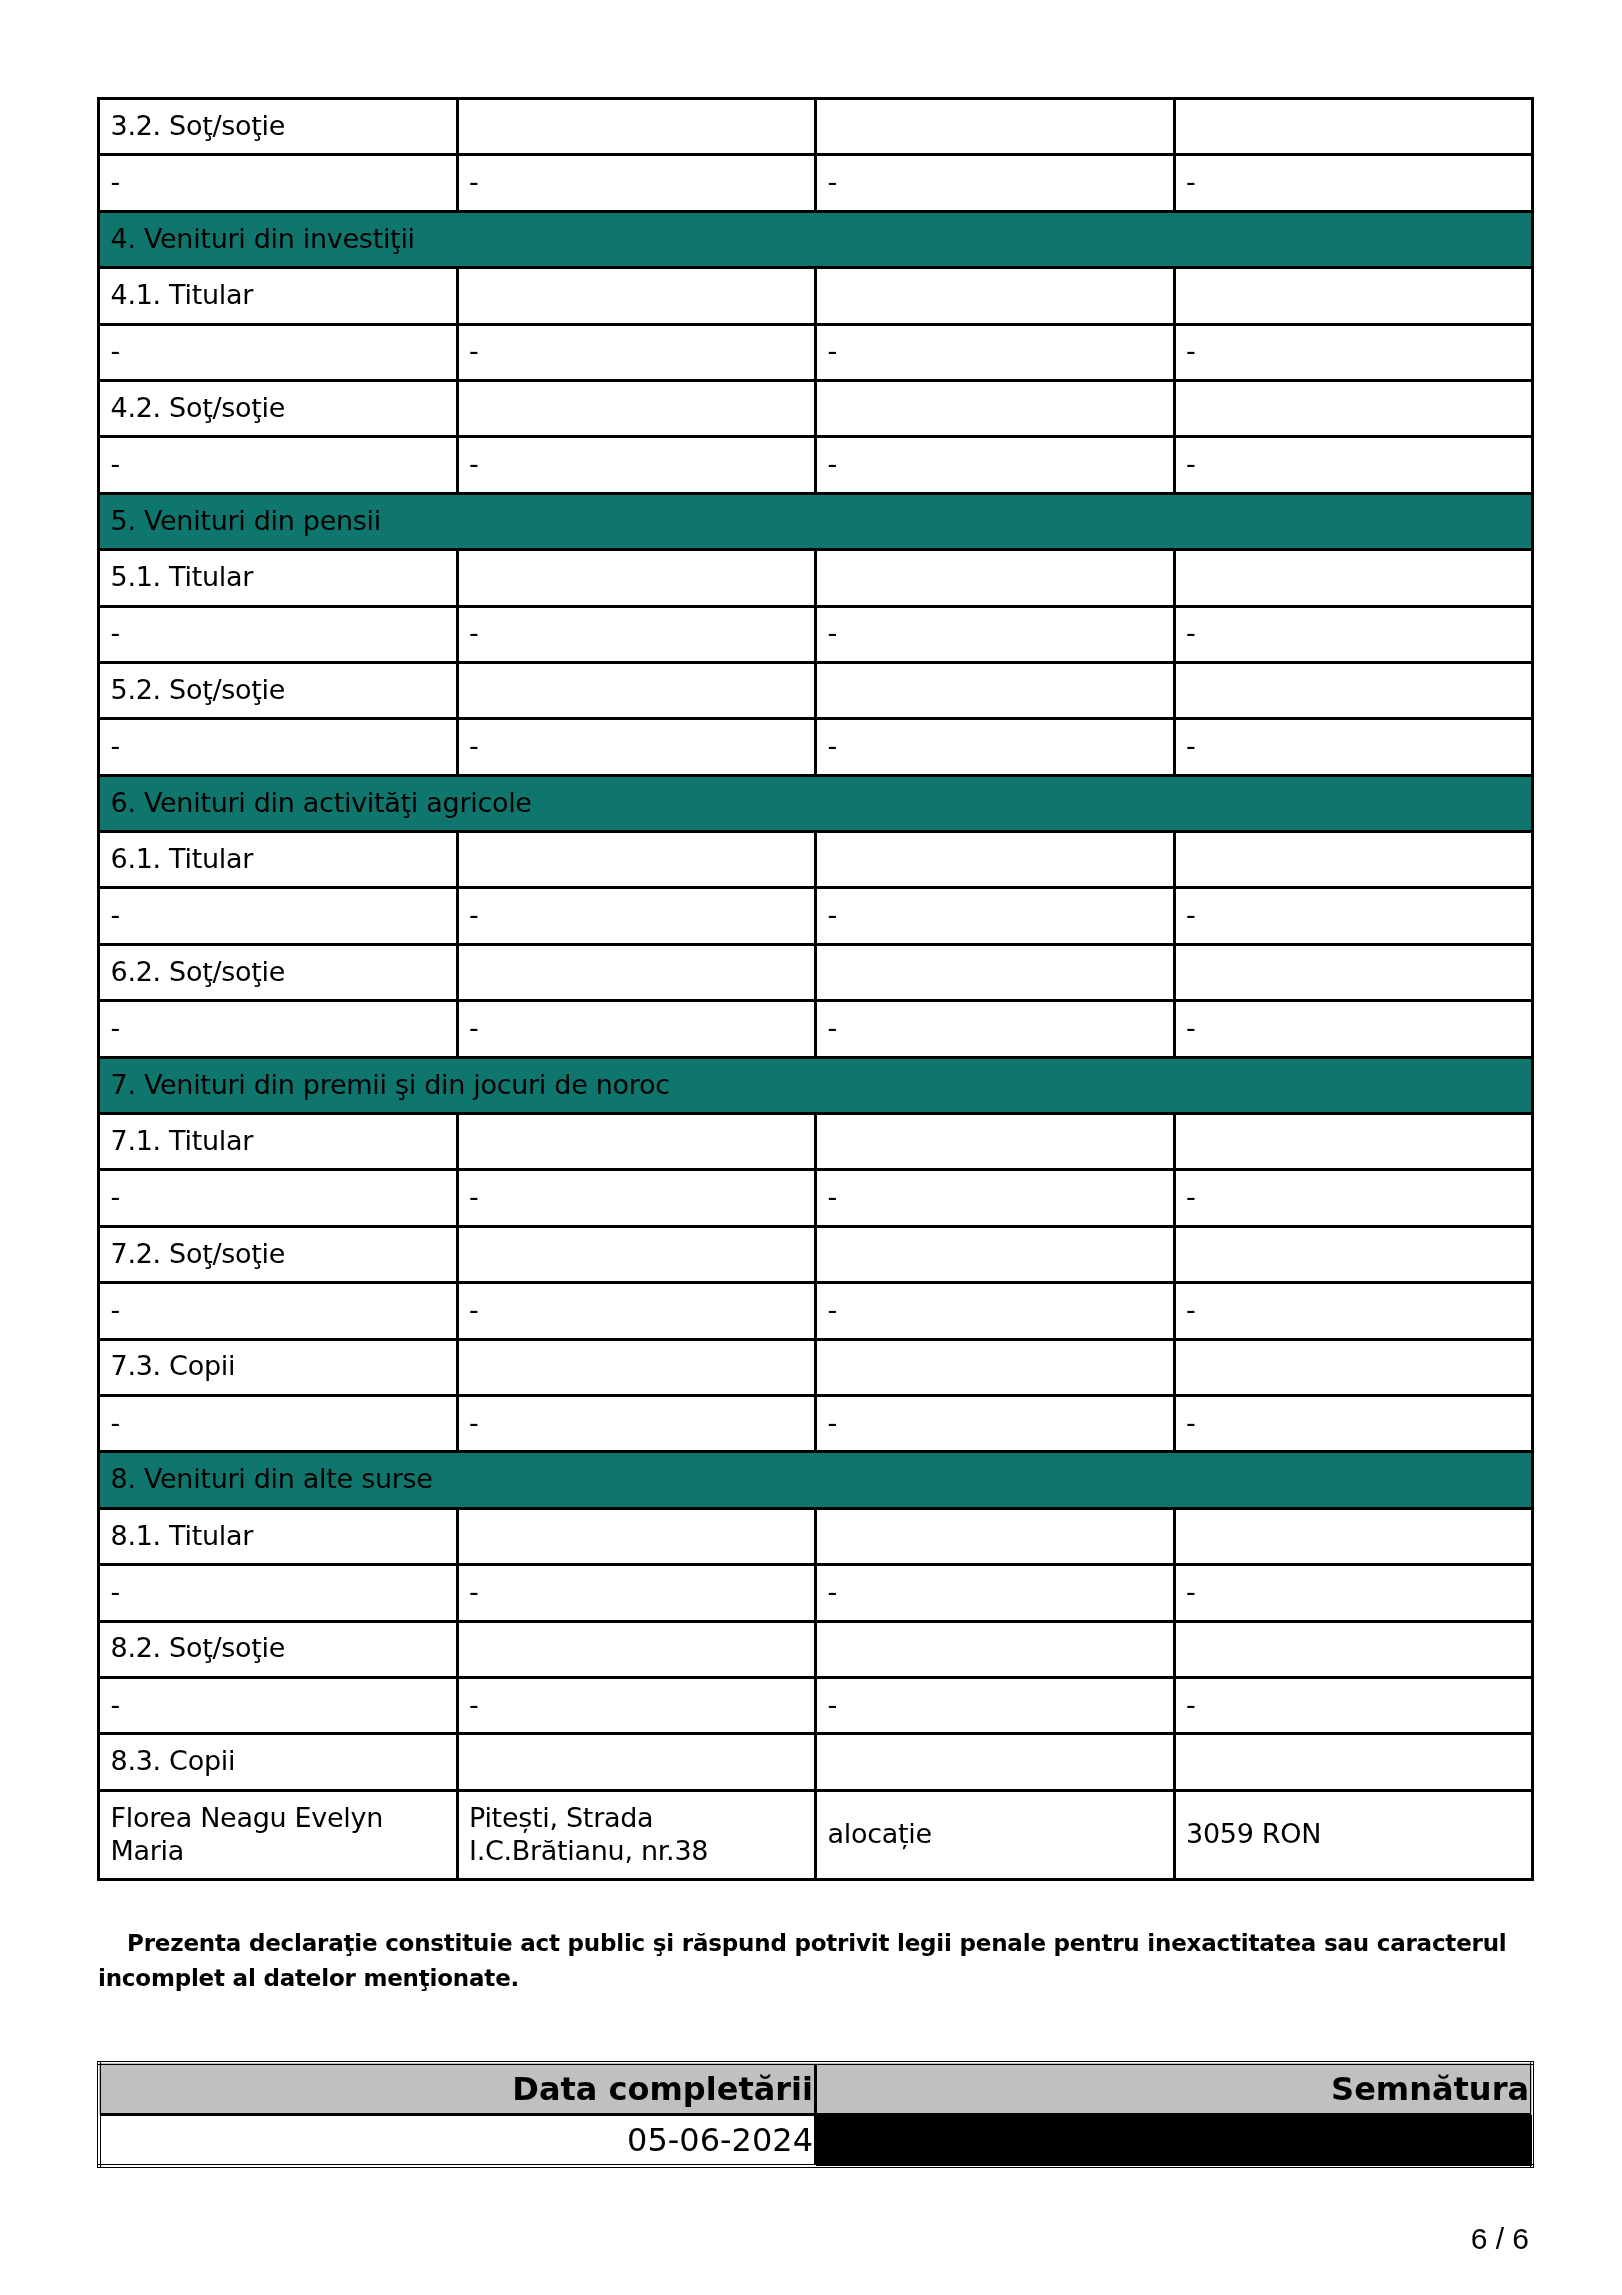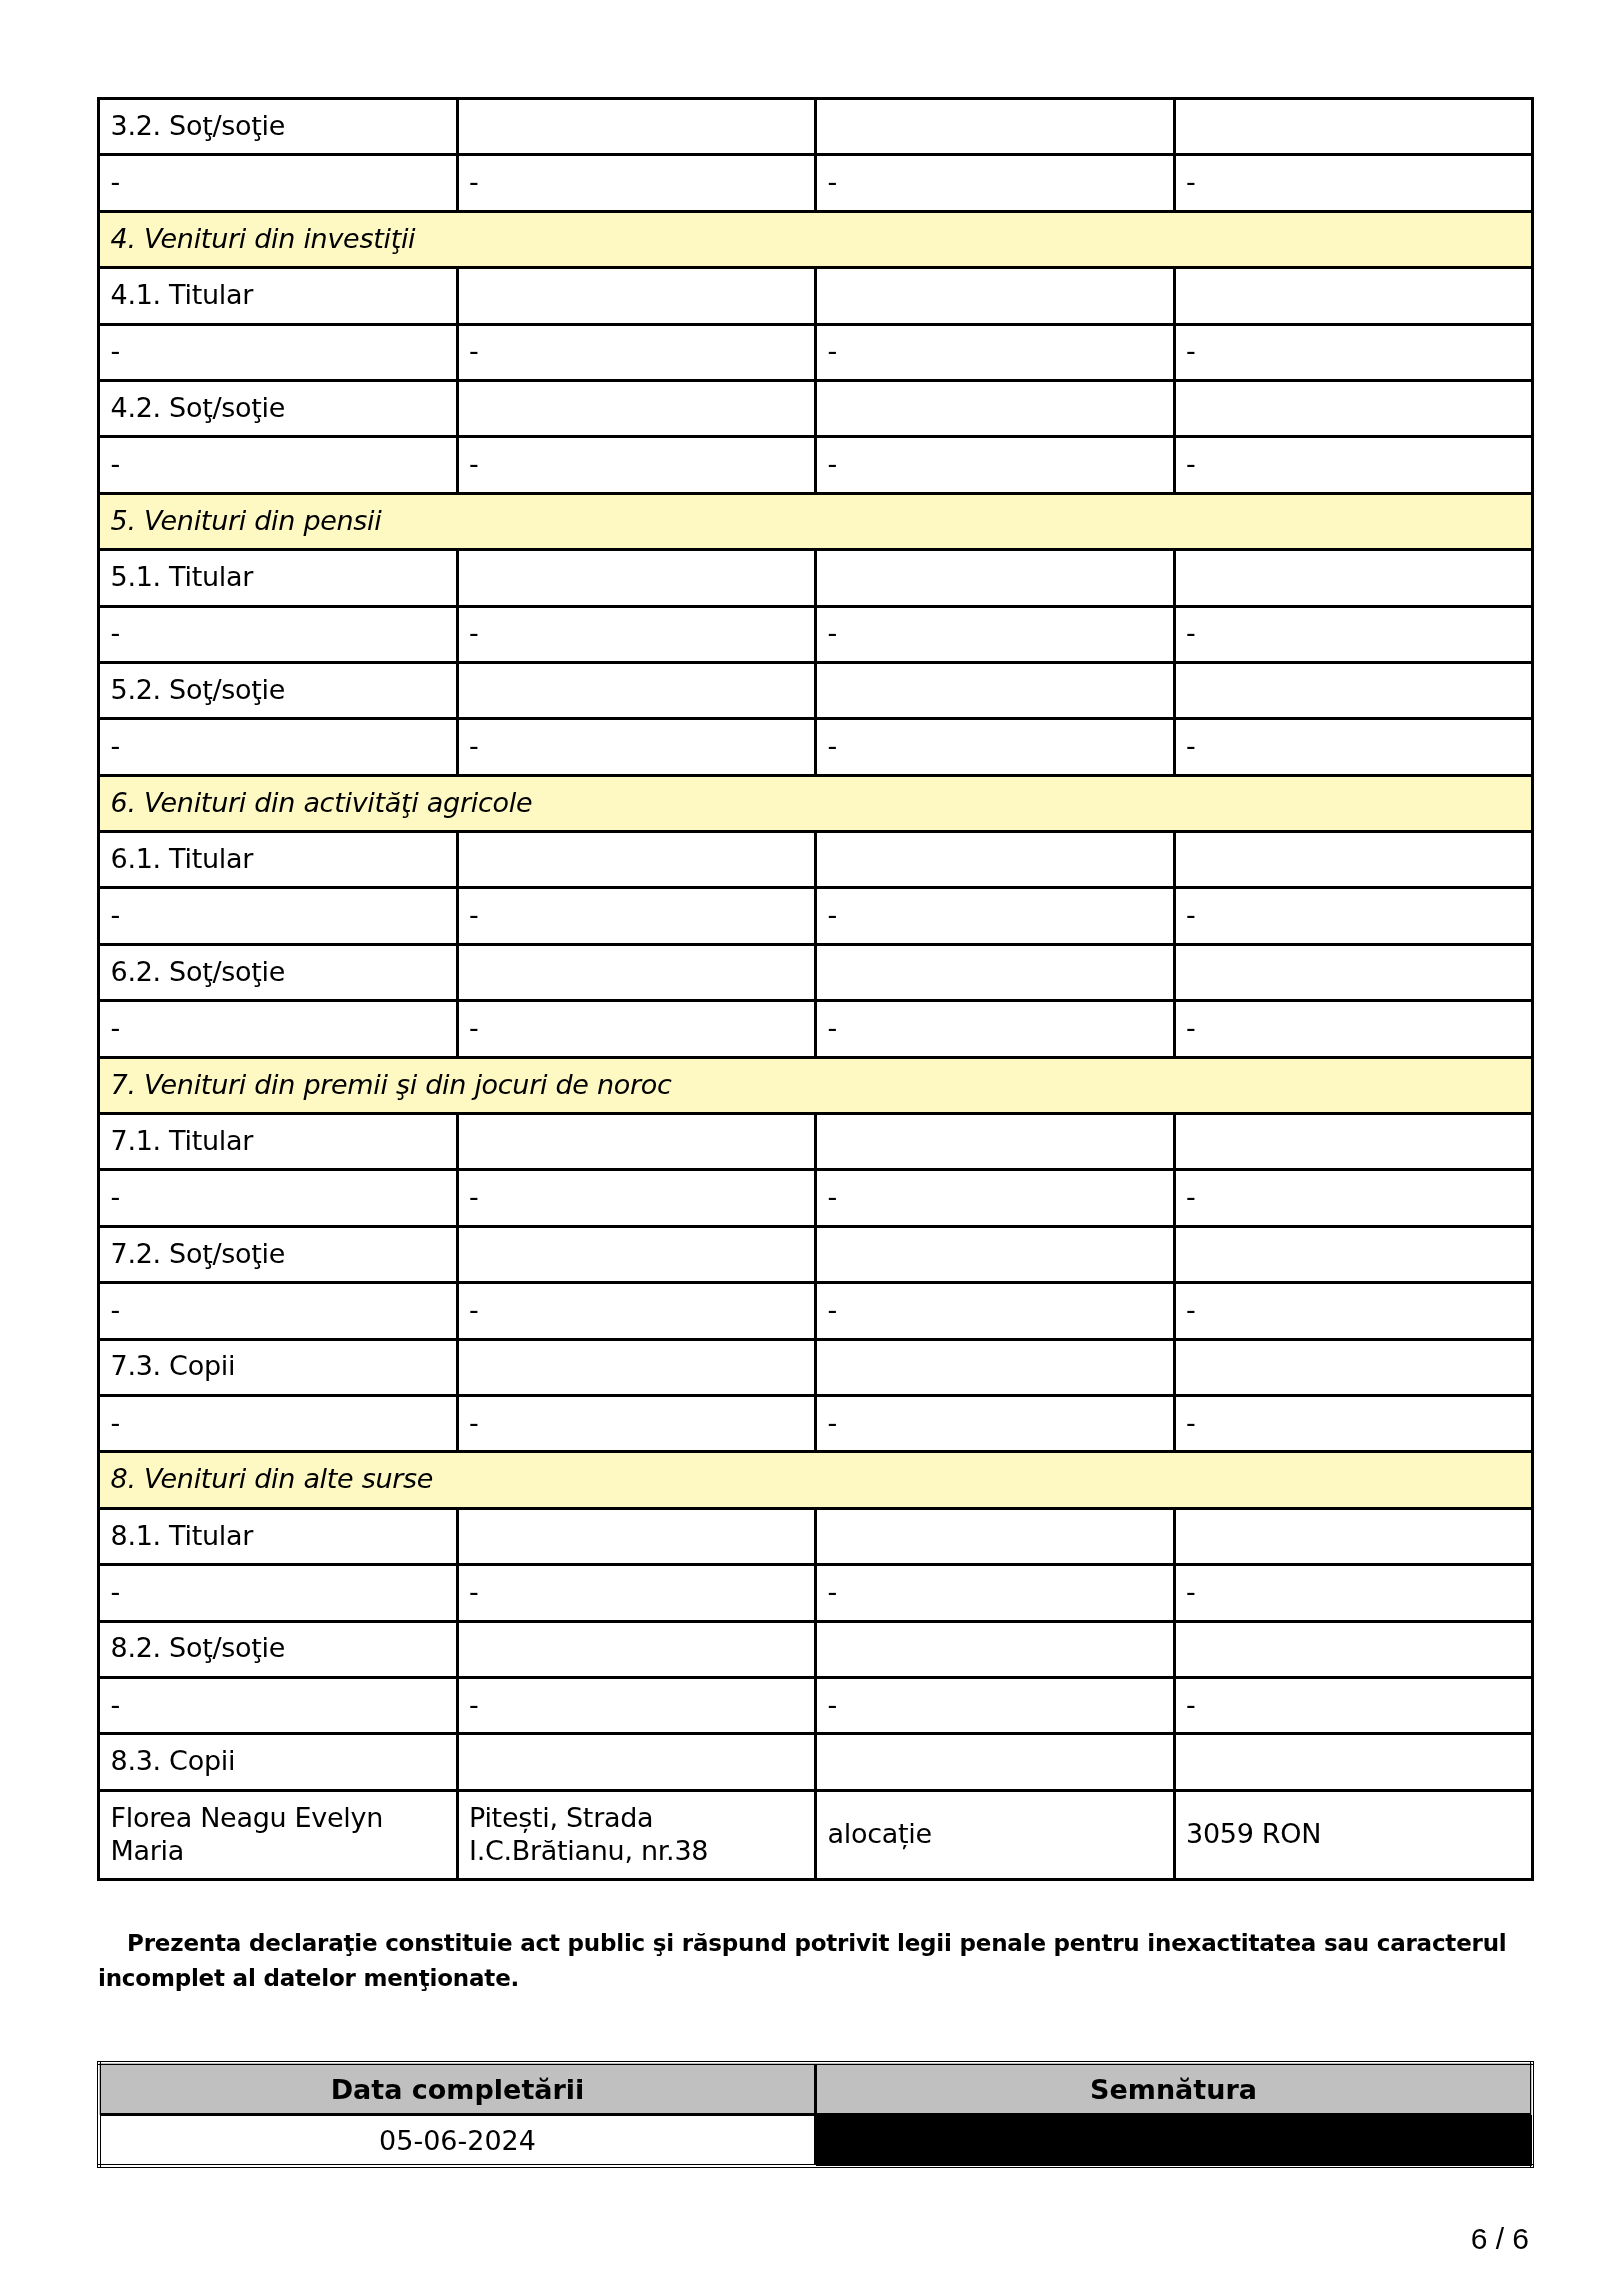--- a/index.html
+++ b/index.html
@@ -1,27 +1,27 @@
 <!DOCTYPE html>
 <html style="font-size:10.5px"><head>
 <meta charset="utf-8">
 <style>
   html, body { margin: 0; padding: 0; background: #ffffff; }
   body { width: 1622px; height: 2295px; position: relative; font-family: "DejaVu Sans", "Liberation Sans", sans-serif; color: #000; }
   .main-table { position: absolute; left: 97px; top: 97px; width: 1437px; border-collapse: collapse; border: 3.3px solid #000; table-layout: fixed; }
   .main-table td { border: 3.3px solid #000; font-size: 27px; line-height: 33px; padding: 3.9px 10.5px 6.5px 10.5px; height: 43px; vertical-align: middle; letter-spacing: -0.3px; }
-  .main-table tr.section td { background: #fef9c3; font-style: italic; }
+  .main-table tr.section td { background: #0f766e; }
   .main-table tr.tall td { height: 76px; }
   .redact { background: #000; display: block; }
   .r1 { width: 332px; height: 29px; margin-top: 2.6px; }
   .r2 { width: 15.7px; height: 29px; margin-top: 5.2px; }
   .statement { position: absolute; left: 98px; top: 1926px; width: 1440px; font-size: 23px; line-height: 35px; font-weight: bold; letter-spacing: -0.2px; }
   .statement .indent { display: inline-block; width: 29px; }
   .sig-table { position: absolute; left: 97px; top: 2061px; width: 1437px; border-collapse: collapse; border: 3.3px double #000; border-width: 4.6px; table-layout: fixed; }
-  .sig-table th, .sig-table td { border: 3.3px solid #000; font-size: 27px; height: 46px; text-align: center; }
+  .sig-table th, .sig-table td { border: 3.3px solid #000; font-size: 32px; height: 46px; text-align: right; }
   .sig-table th { background: #c0c0c0; font-weight: bold; }
   .sig-table td.sig { background: #000; }
   .page-num { position: absolute; right: 93px; top: 2222px; font-size: 30px; font-family: "Liberation Sans", sans-serif; }
 </style>
 </head>
 <body>
 
 <table class="main-table">
   <colgroup>
       <col style="width:25%">

